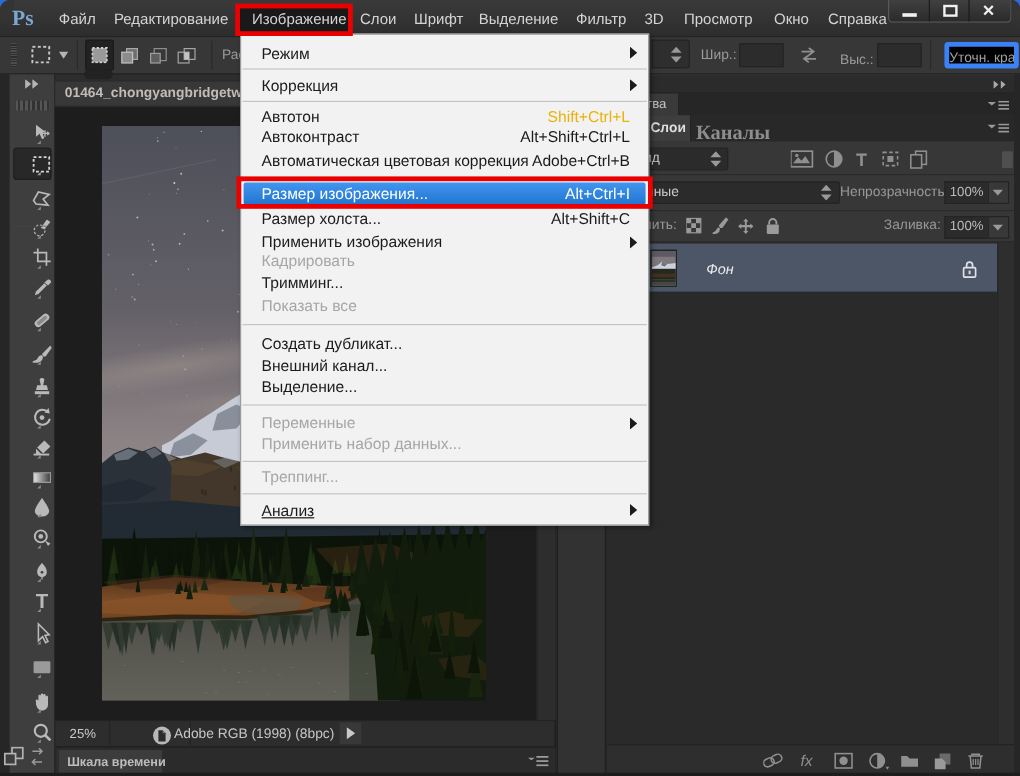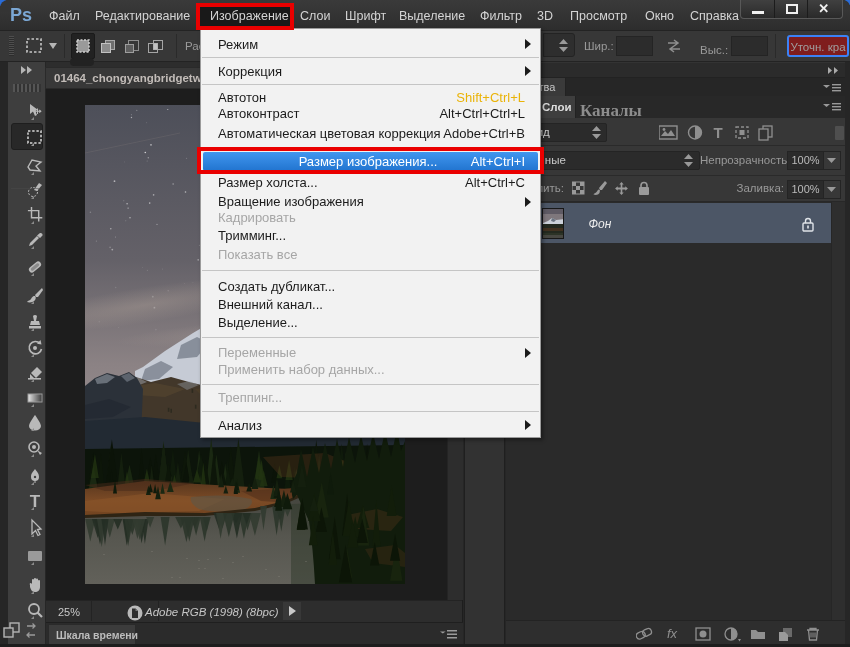--- a/index.html
+++ b/index.html
@@ -3,21 +3,21 @@
 *{margin:0;padding:0;box-sizing:border-box;font-family:"Liberation Sans",sans-serif;}
 body{width:850px;height:647px;overflow:hidden;background:#262626;position:relative;}
 .abs{position:absolute;}
 </style></head><body>
 
 <div class="abs" style="left:0px;top:0px;width:850px;height:30px;background:linear-gradient(#3a3a3a,#2d2d2d);"></div>
 <div class="abs" style="left:0;top:0;width:6px;height:6px;background:#2a6cd8;"></div>
 <div class="abs" style="left:845px;top:0;width:5px;height:5px;background:#2a6cd8;"></div>
 <div class="abs" style="left:0;top:0;width:12px;height:12px;background:#343434;border-radius:8px 0 0 0;"></div>
 <div class="abs" style="left:840px;top:0;width:10px;height:10px;background:#343434;border-radius:0 7px 0 0;"></div>
-<div class="abs" style="left:10px;top:5px;width:26px;height:20px;color:#7ba7d4;font-size:18px;font-weight:bold;letter-spacing:0px;">Ps</div>
+<div class="abs" style="left:10px;top:5px;width:26px;height:20px;color:#7ba7d4;font-size:18px;font-weight:bold;letter-spacing:0px;font-family:Liberation Serif, serif;">Ps</div>
 <div class="abs" style="left:200px;top:5px;width:91px;height:24px;background:#191919;"></div>
 <div class="abs" style="left:49px;top:9px;width:120px;height:16px;color:#d4d4d4;font-size:12.5px;white-space:nowrap;">Файл</div>
 <div class="abs" style="left:95px;top:9px;width:120px;height:16px;color:#d4d4d4;font-size:12.5px;white-space:nowrap;">Редактирование</div>
 <div class="abs" style="left:210px;top:9px;width:120px;height:16px;color:#d4d4d4;font-size:12.5px;white-space:nowrap;">Изображение</div>
 <div class="abs" style="left:300px;top:9px;width:120px;height:16px;color:#d4d4d4;font-size:12.5px;white-space:nowrap;">Слои</div>
 <div class="abs" style="left:345px;top:9px;width:120px;height:16px;color:#d4d4d4;font-size:12.5px;white-space:nowrap;">Шрифт</div>
 <div class="abs" style="left:399px;top:9px;width:120px;height:16px;color:#d4d4d4;font-size:12.5px;white-space:nowrap;">Выделение</div>
 <div class="abs" style="left:480px;top:9px;width:120px;height:16px;color:#d4d4d4;font-size:12.5px;white-space:nowrap;">Фильтр</div>
 <div class="abs" style="left:537px;top:9px;width:120px;height:16px;color:#d4d4d4;font-size:12.5px;white-space:nowrap;">3D</div>
 <div class="abs" style="left:570px;top:9px;width:120px;height:16px;color:#d4d4d4;font-size:12.5px;white-space:nowrap;">Просмотр</div>
@@ -69,21 +69,21 @@
   </svg>
 <div class="abs" style="left:584px;top:40px;width:40px;height:14px;color:#9a9a9a;font-size:11.5px;">Шир.:</div>
 <div class="abs" style="left:616px;top:36px;width:37px;height:20px;background:#2c2c2c;border:1px solid #242424;"></div>
 <svg class="abs" style="left:664px;top:39px;" width="20" height="14">
     <path d="M4,4 h9 M10,1 l4,3 -4,3" stroke="#8f8f8f" stroke-width="1.5" fill="none"></path>
     <path d="M16,10 h-9 M10,7 l-4,3 4,3" stroke="#8f8f8f" stroke-width="1.5" fill="none"></path>
   </svg>
 <div class="abs" style="left:700px;top:44px;width:40px;height:14px;color:#9a9a9a;font-size:11.5px;">Выс.:</div>
 <div class="abs" style="left:731px;top:36px;width:37px;height:20px;background:#2c2c2c;border:1px solid #242424;"></div>
 <div class="abs" style="left:775px;top:34px;width:1px;height:24px;background:#2a2a2a;"></div>
-<div class="abs" style="left:787px;top:35px;width:62px;height:22px;background:#7f1d1d;border:2px solid #3b82f6;border-radius:3px;color:#9f9f9f;font-size:11.5px;text-align:center;line-height:20px;white-space:nowrap;overflow:hidden;">Уточн. кра</div>
+<div class="abs" style="left:787px;top:35px;width:62px;height:22px;background:#000000;border:4px solid #3b82f6;border-radius:3px;color:#9f9f9f;font-size:11.5px;text-align:center;line-height:20px;white-space:nowrap;overflow:hidden;">Уточн. кра</div>
 <div class="abs" style="left:0px;top:62px;width:8px;height:585px;background:#262626;"></div>
 <div class="abs" style="left:8px;top:62px;width:38px;height:585px;background:#3e3e3e;border-right:1px solid #262626;"></div>
 <svg class="abs" style="left:20px;top:66px;" width="14" height="9">
     <path d="M1,0 l5,4 -5,4 Z" fill="#b5b5b5"></path>
     <path d="M7,0 l5,4 -5,4 Z" fill="#b5b5b5"></path>
   </svg>
 <div class="abs" style="left:13px;top:84px;width:28px;height:8px;background:repeating-linear-gradient(90deg,#555 0 2px,#333 2px 4px);"></div>
 <div class="abs" style="left:11px;top:123px;width:32px;height:27px;background:#282828;border:1px solid #1e1e1e;border-radius:3px;"></div>
 <svg class="abs" style="left:8px;top:62px;" width="38" height="585">
     <g transform="translate(19,41)">
@@ -620,21 +620,21 @@
   </svg>
 <div class="abs" style="left:46px;top:600px;width:416px;height:22px;background:#2d2d2d;border-top:1px solid #232323;"></div>
 <div class="abs" style="left:58px;top:606px;width:30px;height:12px;color:#c9c9c9;font-size:11px;">25%</div>
 <div class="abs" style="left:91px;top:601px;width:1px;height:20px;background:#232323;"></div>
 <svg class="abs" style="left:127px;top:605px;" width="17" height="17">
     <circle cx="8" cy="8" r="7.5" fill="#b9b9b9"></circle>
     <path d="M5,3.5 h3.5 l2.5,2.5 v7 h-6 Z" fill="#2d2d2d"></path>
     <path d="M8.5,3.5 v2.5 h2.5 Z" fill="#777"></path>
   </svg>
 <div class="abs" style="left:158px;top:601px;width:1px;height:20px;background:#232323;"></div>
-<div class="abs" style="left:145px;top:606px;width:120px;height:13px;color:#c6c6c6;font-size:11.5px;text-align:center;white-space:nowrap;font-style:italic;">Adobe RGB (1998) (8bpc)</div>
+<div class="abs" style="left:145px;top:606px;width:120px;height:13px;color:#c6c6c6;font-size:11.5px;text-align:center;white-space:nowrap;">Adobe RGB (1998) (8bpc)</div>
 <div class="abs" style="left:283px;top:602px;width:18px;height:18px;background:#383838;"></div>
 <svg class="abs" style="left:288px;top:606px;" width="10" height="10">
     <path d="M1,0 l7,5 -7,5 Z" fill="#c9c9c9"></path>
   </svg>
 <div class="abs" style="left:46px;top:622px;width:417px;height:25px;background:#2b2b2b;border-top:1px solid #1f1f1f;"></div>
 <div class="abs" style="left:48px;top:624px;width:88px;height:21px;background:#3c3c3c;border:1px solid #2a2a2a;"></div>
 <div class="abs" style="left:56px;top:629px;width:80px;height:13px;color:#bdbdbd;font-size:10.5px;font-weight:bold;white-space:nowrap;">Шкала времени</div>
 <svg class="abs" style="left:440px;top:630px;" width="18" height="9">
     <path d="M0,2 l4,3 4,-3 Z" fill="#9a9a9a" transform="scale(0.7)"></path>
     <rect x="7" y="0" width="10" height="1.5" fill="#9a9a9a"></rect>
@@ -803,46 +803,46 @@
   </svg>
 <div class="abs" style="left:202px;top:56.5px;width:337px;height:1px;background:#c5c5c5;"></div>
 <div class="abs" style="left:218px;top:63.5px;width:300px;height:15px;color:#1b1b1b;font-size:13px;white-space:nowrap;">Коррекция</div>
 <svg class="abs" style="left:524px;top:66.0px;" width="8" height="10">
     <path d="M1,0 l6,5 -6,5 Z" fill="#1b1b1b"></path>
   </svg>
 <div class="abs" style="left:202px;top:84px;width:337px;height:1px;background:#c5c5c5;"></div>
 <div class="abs" style="left:218px;top:90.0px;width:300px;height:15px;color:#1b1b1b;font-size:13px;white-space:nowrap;">Автотон</div>
 <div class="abs" style="left:380px;top:90.0px;width:145px;height:15px;color:#eab308;font-size:13px;text-align:right;white-space:nowrap;">Shift+Ctrl+L</div>
 <div class="abs" style="left:218px;top:106.0px;width:300px;height:15px;color:#1b1b1b;font-size:13px;white-space:nowrap;">Автоконтраст</div>
-<div class="abs" style="left:380px;top:106.0px;width:145px;height:15px;color:#1b1b1b;font-size:13px;text-align:right;white-space:nowrap;">Alt+Ctrl+Ctrl+L</div>
+<div class="abs" style="left:380px;top:106.0px;width:145px;height:15px;color:#1b1b1b;font-size:13px;text-align:right;white-space:nowrap;">Alt+Shift+Ctrl+L</div>
 <div class="abs" style="left:218px;top:125.5px;width:300px;height:15px;color:#1b1b1b;font-size:13px;white-space:nowrap;">Автоматическая цветовая коррекция</div>
 <div class="abs" style="left:380px;top:125.5px;width:145px;height:15px;color:#1b1b1b;font-size:13px;text-align:right;white-space:nowrap;">Adobe+Ctrl+B</div>
 <div class="abs" style="left:202px;top:148px;width:337px;height:1px;background:#c5c5c5;"></div>
 <div class="abs" style="left:203px;top:151.5px;width:335px;height:19px;background:linear-gradient(#4196ef,#2174cf);border-radius:2px;"></div>
-<div class="abs" style="left:218px;top:153.5px;width:300px;height:15px;color:#fff;font-size:13px;white-space:nowrap;text-align:center;">Размер изображения...</div>
+<div class="abs" style="left:218px;top:153.5px;width:300px;height:15px;color:#fff;font-size:13px;white-space:nowrap;">Размер изображения...</div>
 <div class="abs" style="left:380px;top:153.5px;width:145px;height:15px;color:#fff;font-size:13px;text-align:right;white-space:nowrap;">Alt+Ctrl+I</div>
 <div class="abs" style="left:218px;top:174.5px;width:300px;height:15px;color:#1b1b1b;font-size:13px;white-space:nowrap;">Размер холста...</div>
-<div class="abs" style="left:380px;top:174.5px;width:145px;height:15px;color:#1b1b1b;font-size:13px;text-align:right;white-space:nowrap;">Alt+Ctrl+C</div>
-<div class="abs" style="left:218px;top:194.0px;width:300px;height:15px;color:#1b1b1b;font-size:13px;white-space:nowrap;">Вращение изображения</div>
+<div class="abs" style="left:380px;top:174.5px;width:145px;height:15px;color:#1b1b1b;font-size:13px;text-align:right;white-space:nowrap;">Alt+Shift+C</div>
+<div class="abs" style="left:218px;top:194.0px;width:300px;height:15px;color:#1b1b1b;font-size:13px;white-space:nowrap;">Применить изображения</div>
 <svg class="abs" style="left:524px;top:196.5px;" width="8" height="10">
     <path d="M1,0 l6,5 -6,5 Z" fill="#1b1b1b"></path>
   </svg>
 <div class="abs" style="left:218px;top:209.5px;width:300px;height:15px;color:#a6a6a6;font-size:13px;white-space:nowrap;">Кадрировать</div>
 <div class="abs" style="left:218px;top:228.0px;width:300px;height:15px;color:#1b1b1b;font-size:13px;white-space:nowrap;">Тримминг...</div>
 <div class="abs" style="left:218px;top:247.0px;width:300px;height:15px;color:#a6a6a6;font-size:13px;white-space:nowrap;">Показать все</div>
 <div class="abs" style="left:202px;top:270px;width:337px;height:1px;background:#c5c5c5;"></div>
 <div class="abs" style="left:218px;top:278.5px;width:300px;height:15px;color:#1b1b1b;font-size:13px;white-space:nowrap;">Создать дубликат...</div>
 <div class="abs" style="left:218px;top:297.0px;width:300px;height:15px;color:#1b1b1b;font-size:13px;white-space:nowrap;">Внешний канал...</div>
 <div class="abs" style="left:218px;top:315.0px;width:300px;height:15px;color:#1b1b1b;font-size:13px;white-space:nowrap;">Выделение...</div>
 <div class="abs" style="left:202px;top:337px;width:337px;height:1px;background:#c5c5c5;"></div>
 <div class="abs" style="left:218px;top:345.0px;width:300px;height:15px;color:#a6a6a6;font-size:13px;white-space:nowrap;">Переменные</div>
 <svg class="abs" style="left:524px;top:347.5px;" width="8" height="10">
     <path d="M1,0 l6,5 -6,5 Z" fill="#1b1b1b"></path>
   </svg>
 <div class="abs" style="left:218px;top:362.0px;width:300px;height:15px;color:#a6a6a6;font-size:13px;white-space:nowrap;">Применить набор данных...</div>
 <div class="abs" style="left:202px;top:384px;width:337px;height:1px;background:#c5c5c5;"></div>
 <div class="abs" style="left:218px;top:389.5px;width:300px;height:15px;color:#a6a6a6;font-size:13px;white-space:nowrap;">Треппинг...</div>
 <div class="abs" style="left:202px;top:411px;width:337px;height:1px;background:#c5c5c5;"></div>
-<div class="abs" style="left:218px;top:417.5px;width:300px;height:15px;color:#1b1b1b;font-size:13px;white-space:nowrap;">Анализ</div>
+<div class="abs" style="left:218px;top:417.5px;width:300px;height:15px;color:#1b1b1b;font-size:13px;white-space:nowrap;text-decoration:underline;">Анализ</div>
 <svg class="abs" style="left:524px;top:420.0px;" width="8" height="10">
     <path d="M1,0 l6,5 -6,5 Z" fill="#1b1b1b"></path>
   </svg>
 <div class="abs" style="left:196px;top:3px;width:98px;height:27px;border:4px solid #ea0000;"></div>
 <div class="abs" style="left:197px;top:147px;width:347px;height:27px;border:4px solid #ea0000;"></div>
 </body></html>

